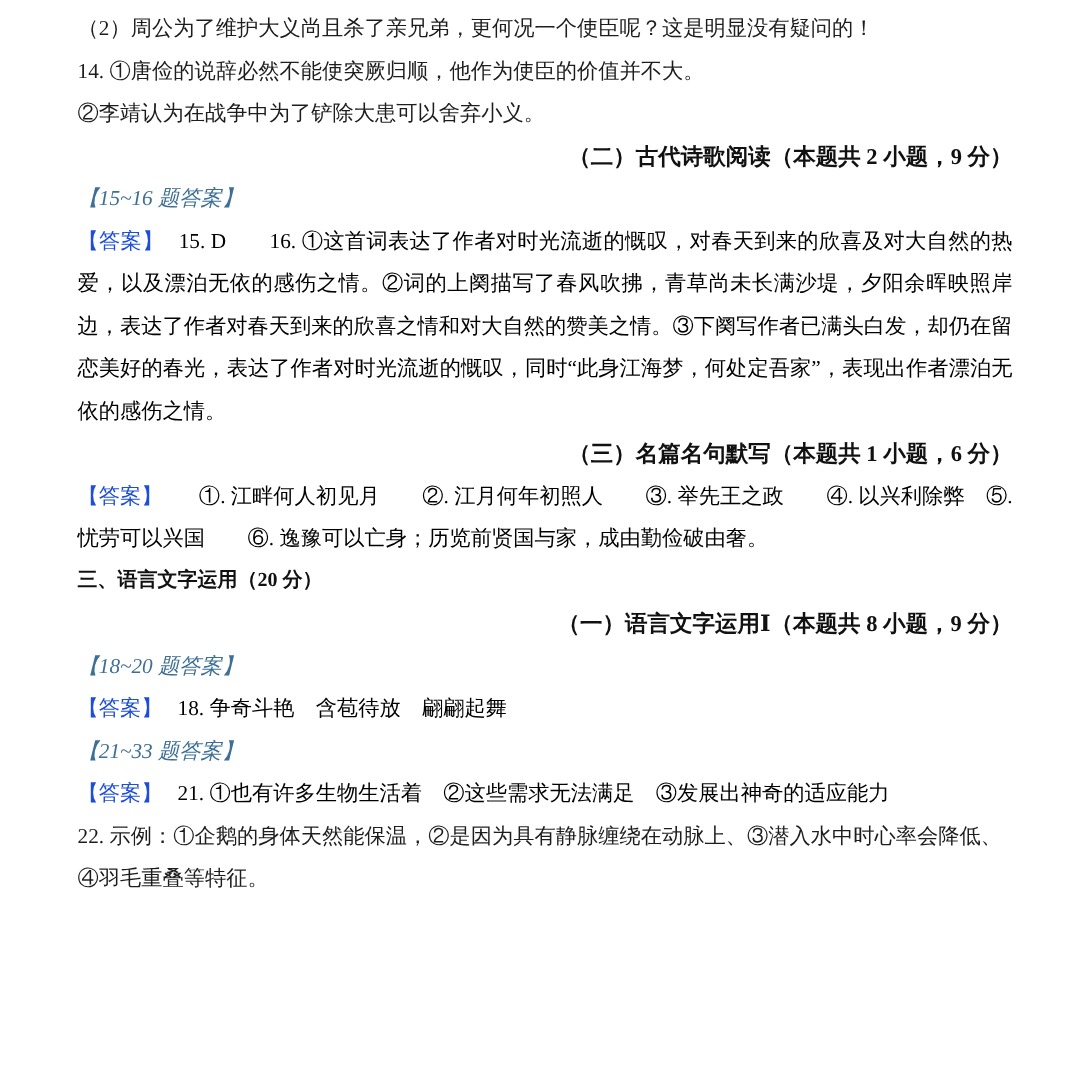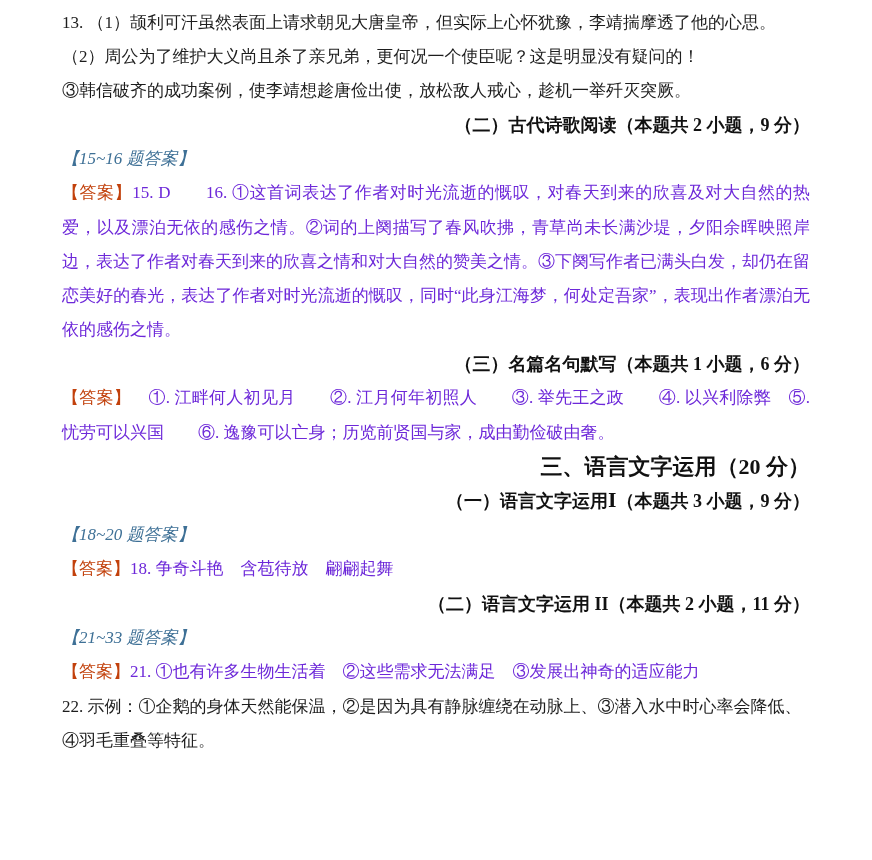--- a/index.html
+++ b/index.html
@@ -25,66 +25,65 @@
   .p-body { text-align: justify; }
   .p-heading-sub {
     font-weight: bold;
     font-size: 18px;
     padding-left: 56px;
     text-align: right;
     color: #111111;
   }
   .p-heading-main {
     font-weight: bold;
-    font-size: 22px;
-    text-align: right;
+    font-size: 16px;
+    text-align: left;
     color: #111111;
   }
   .p-label {
     color: #3e7096;
     text-align: left;
     font-style: italic;
   }
-  .answer-label { color: #c2410c; font-family: Liberation Mono, monospace; }
-  .answer-text { color: #6d28d9; }
+  .answer-label { color: #1d4ed8; }
+  .answer-text { color: #000000; margin-left: 12px; }
 </style>
 </head>
 <body>
 
 <div class="page">
 
-  <p class="para p-body">13. （1）颉利可汗虽然表面上请求朝见大唐皇帝，但实际上心怀犹豫，李靖揣摩透了他的心思。</p>
 
   <p class="para p-body">（2）周公为了维护大义尚且杀了亲兄弟，更何况一个使臣呢？这是明显没有疑问的！</p>
 
+  <p class="para p-body">14. ①唐俭的说辞必然不能使突厥归顺，他作为使臣的价值并不大。</p>
 
+  <p class="para p-body">②李靖认为在战争中为了铲除大患可以舍弃小义。</p>
 
-  <p class="para p-body">③韩信破齐的成功案例，使李靖想趁唐俭出使，放松敌人戒心，趁机一举歼灭突厥。</p>
 
   <p class="para p-heading-sub">（二）古代诗歌阅读（本题共 2 小题，9 分）</p>
 
   <p class="para p-label">【15~16 题答案】</p>
 
   <p class="para p-body"><span class="answer-label">【答案】</span><span class="answer-text">15. D　　16. ①这首词表达了作者对时光流逝的慨叹，对春天到来的欣喜及对大自然的热爱，以及漂泊无依的感伤之情。②词的上阕描写了春风吹拂，青草尚未长满沙堤，夕阳余晖映照岸边，表达了作者对春天到来的欣喜之情和对大自然的赞美之情。③下阕写作者已满头白发，却仍在留恋美好的春光，表达了作者对时光流逝的慨叹，同时“此身江海梦，何处定吾家”，表现出作者漂泊无依的感伤之情。</span></p>
 
   <p class="para p-heading-sub">（三）名篇名句默写（本题共 1 小题，6 分）</p>
 
 
   <p class="para p-body"><span class="answer-label">【答案】</span><span class="answer-text">　①. 江畔何人初见月　　②. 江月何年初照人　　③. 举先王之政　　④. 以兴利除弊　⑤. 忧劳可以兴国　　⑥. 逸豫可以亡身；历览前贤国与家，成由勤俭破由奢。</span></p>
 
   <p class="para p-heading-main">三、语言文字运用（20 分）</p>
 
-  <p class="para p-heading-sub">（一）语言文字运用Ⅰ（本题共 3 小题，9 分）</p>
+  <p class="para p-heading-sub">（一）语言文字运用Ⅰ（本题共 8 小题，9 分）</p>
 
   <p class="para p-label">【18~20 题答案】</p>
 
   <p class="para p-body"><span class="answer-label">【答案】</span><span class="answer-text">18. 争奇斗艳　含苞待放　翩翩起舞</span></p>
 
 
-  <p class="para p-heading-sub">（二）语言文字运用 II（本题共 2 小题，11 分）</p>
 
   <p class="para p-label">【21~33 题答案】</p>
 
   <p class="para p-body"><span class="answer-label">【答案】</span><span class="answer-text">21. ①也有许多生物生活着　②这些需求无法满足　③发展出神奇的适应能力</span></p>
 
   <p class="para p-body">22. 示例：①企鹅的身体天然能保温，②是因为具有静脉缠绕在动脉上、③潜入水中时心率会降低、④羽毛重叠等特征。</p>
 
 </div>
 
 </body></html>

